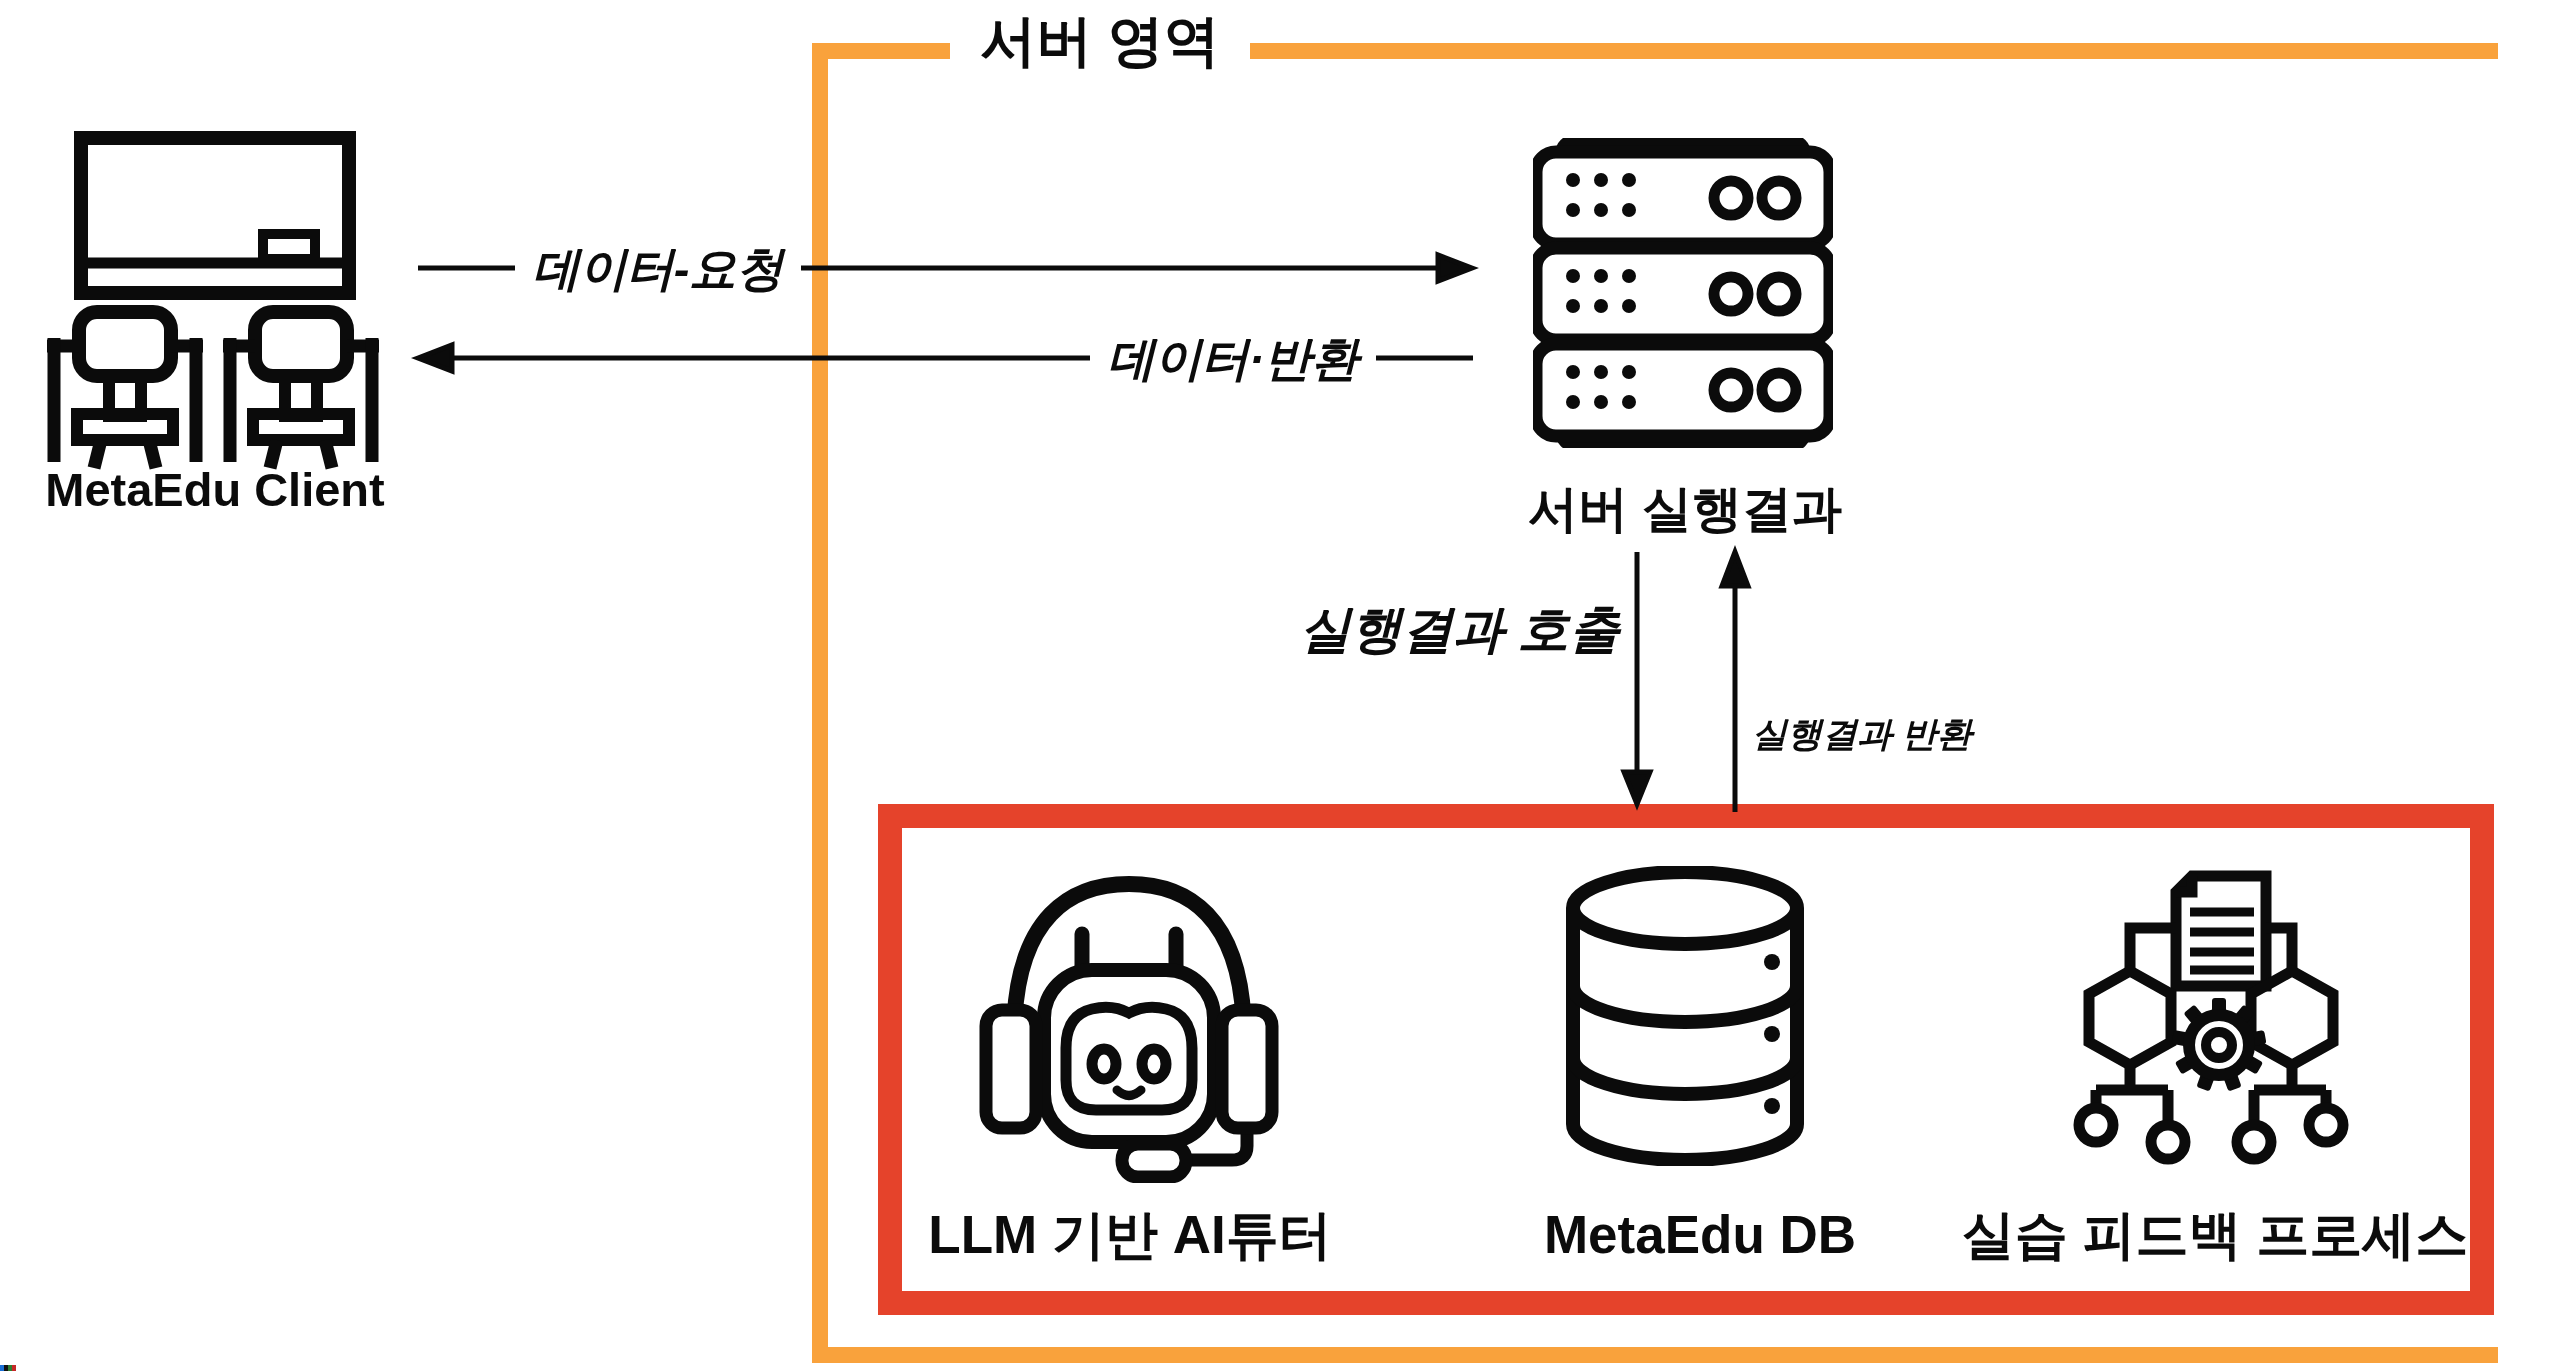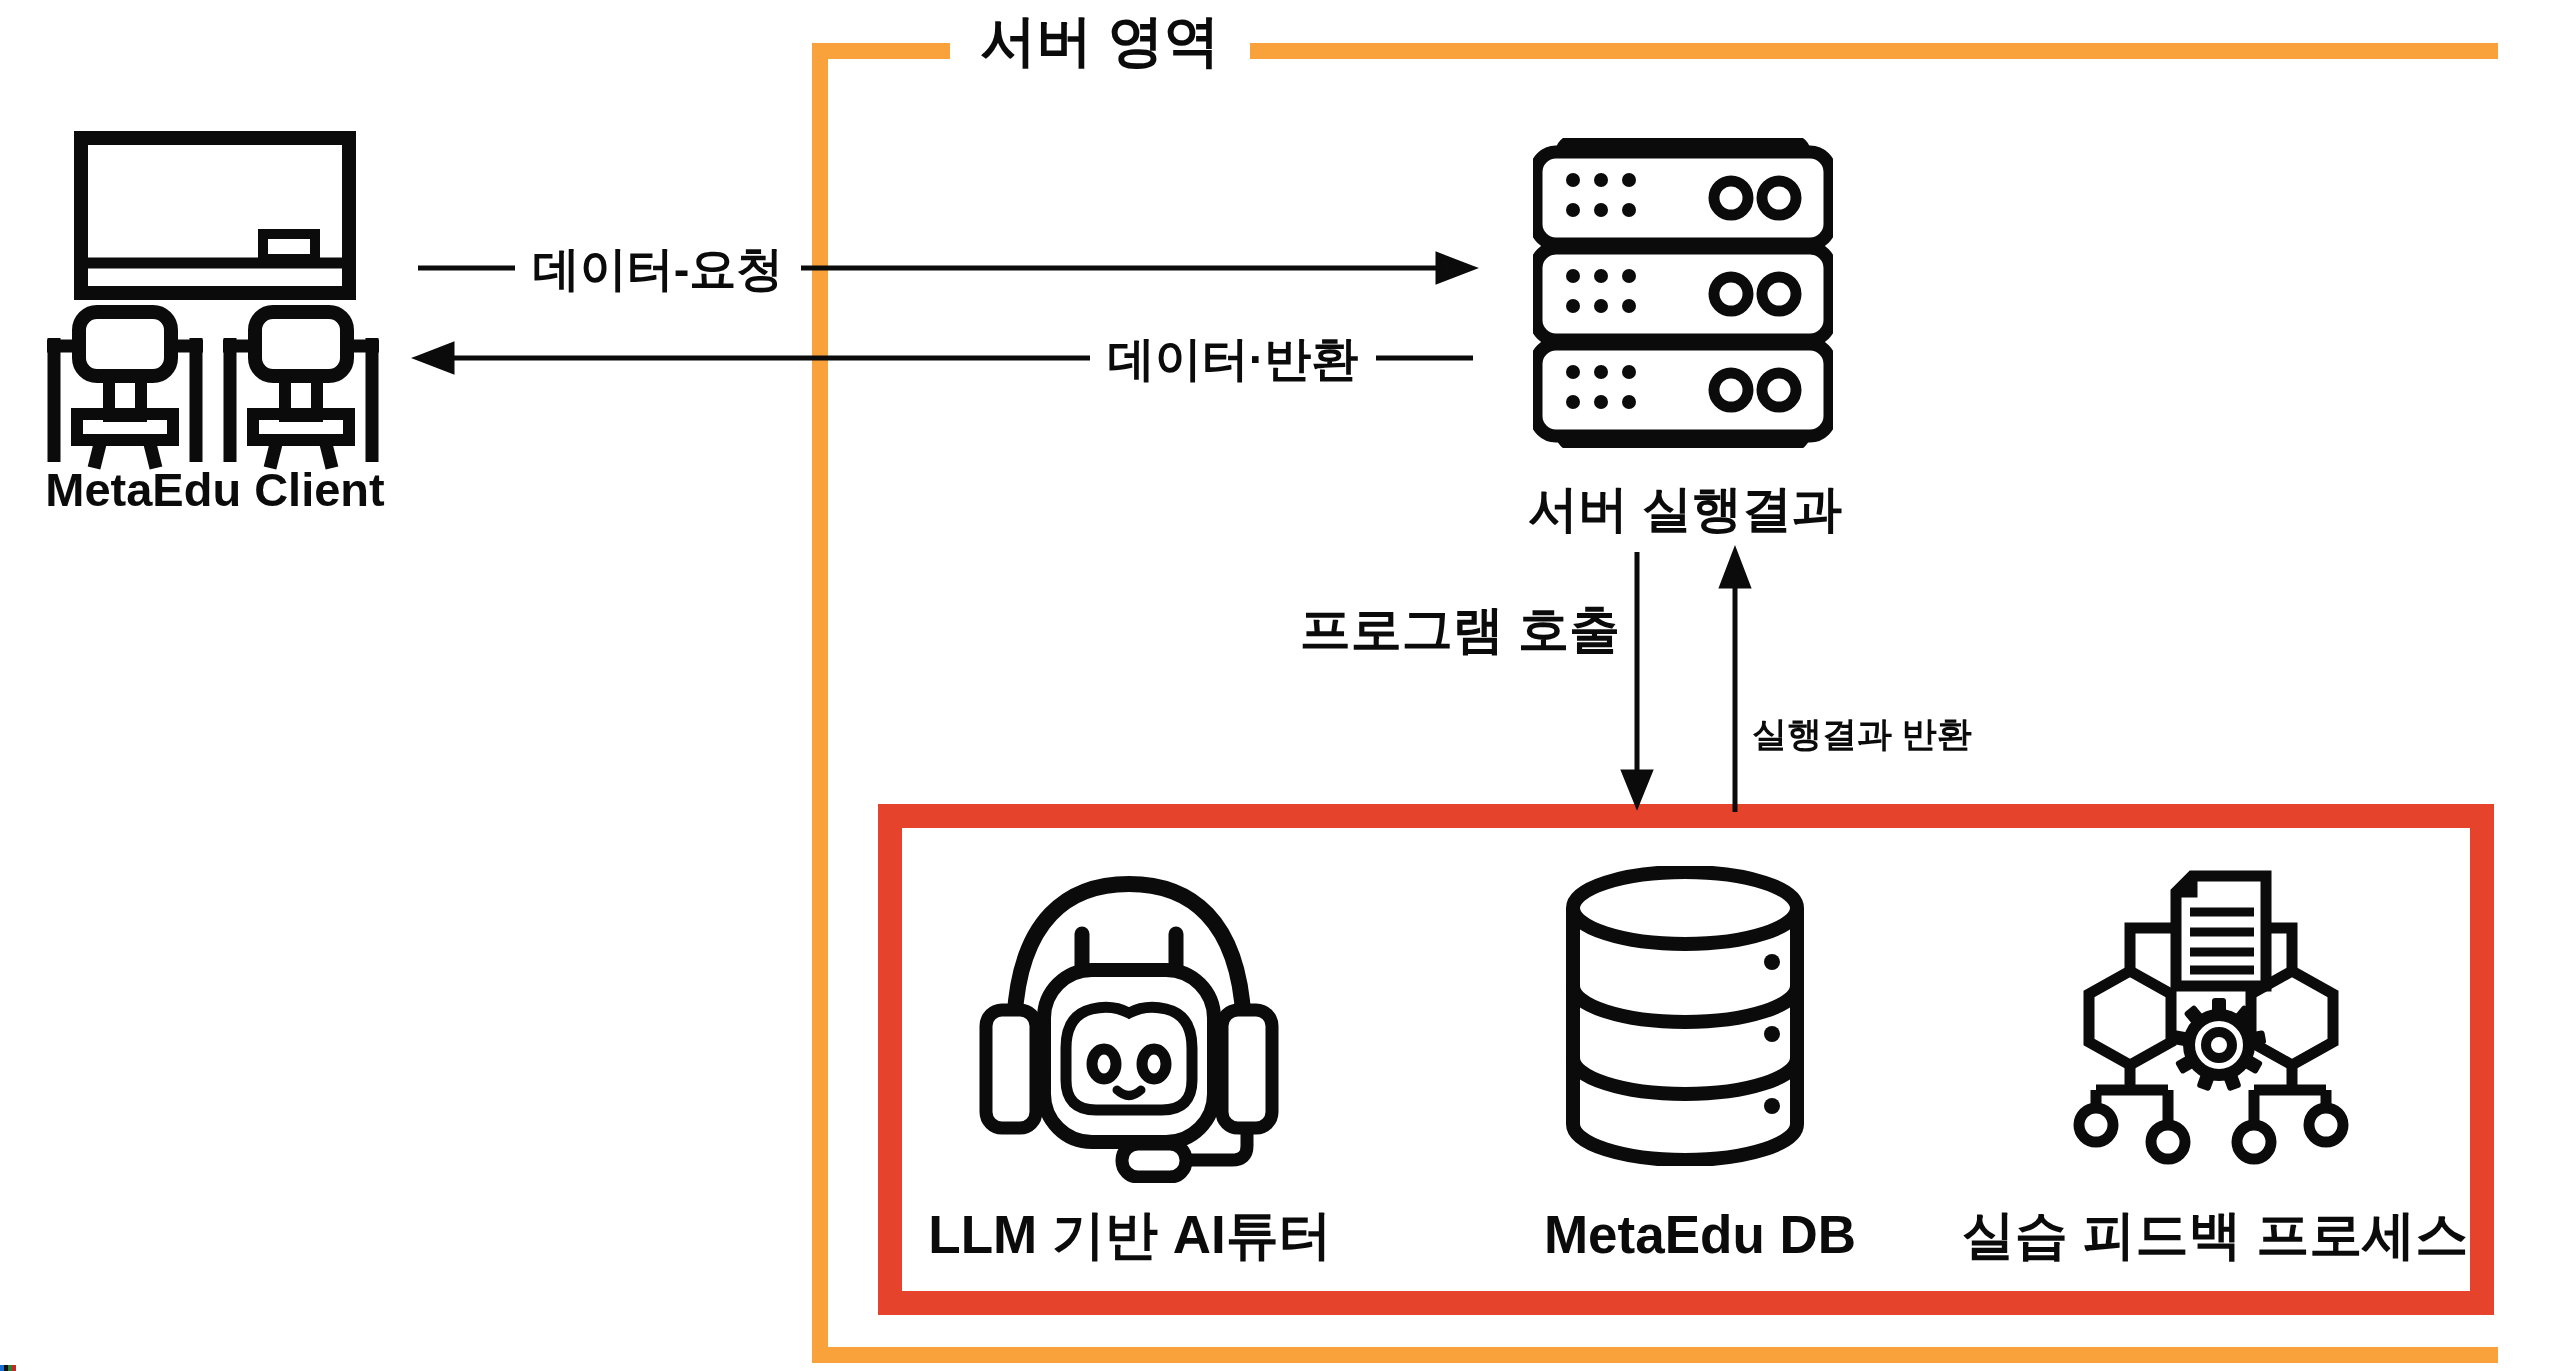--- a/index.html
+++ b/index.html
@@ -30,21 +30,21 @@
   .arrows{position:absolute;left:0;top:0;width:2569px;height:1371px;z-index:2;pointer-events:none;}
   .icon{position:absolute;z-index:2;}
   .lbl{
     position:absolute;z-index:3;
     display:flex;align-items:center;justify-content:center;
     white-space:nowrap;
     font-weight:600;line-height:1;letter-spacing:0px;
   }
   .on-line{background:#ffffff;padding:0 8px;}
   .title{font-size:56px;font-weight:700;background:#ffffff;}
-  .flow{font-size:47px;font-weight:600;}
+  .flow{font-size:47px;font-weight:600;font-style:italic;}
   .caption{font-size:52px;font-weight:600;}
   .latin{font-weight:700;text-align:right;}
   .right-align{justify-content:flex-end;}
   .left-align{justify-content:flex-start;}
   .artifact{position:absolute;left:0;top:1365px;height:6px;display:flex;z-index:4;}
   .artifact span{width:4px;height:6px;display:block;}
 </style>
 </head>
 <body>
 
@@ -219,21 +219,21 @@
 
 
   <div class="lbl caption latin" style="left:30px;top:458px;width:370px;height:62px;font-size:47px">MetaEdu Client</div>
 
   <div class="lbl caption" style="left:1535px;top:478px;width:300px;height:62px;font-size:50px">서버 실행결과</div>
 
   <div class="lbl flow on-line" style="left:515px;top:238px;width:270px;height:60px">데이터-요청</div>
 
   <div class="lbl flow on-line" style="left:1090px;top:328px;width:270px;height:60px">데이터·반환</div>
 
-  <div class="lbl flow right-align" style="left:1280px;top:598px;width:340px;height:62px;font-size:51px">프로그램 호출</div>
+  <div class="lbl flow right-align" style="left:1280px;top:598px;width:340px;height:62px;font-size:51px">실행결과 호출</div>
 
   <div class="lbl flow left-align" style="left:1752px;top:702px;width:340px;height:62px;font-size:35px">실행결과 반환</div>
 
   <div class="lbl caption" style="left:900px;top:1200px;width:460px;height:68px;font-size:53px">LLM 기반 AI튜터</div>
 
   <div class="lbl caption latin" style="left:1520px;top:1200px;width:360px;height:68px;font-size:53px">MetaEdu DB</div>
 
   <div class="lbl caption" style="left:1960px;top:1200px;width:510px;height:68px;font-size:53px">실습 피드백 프로세스</div>
 
   <div class="artifact">

